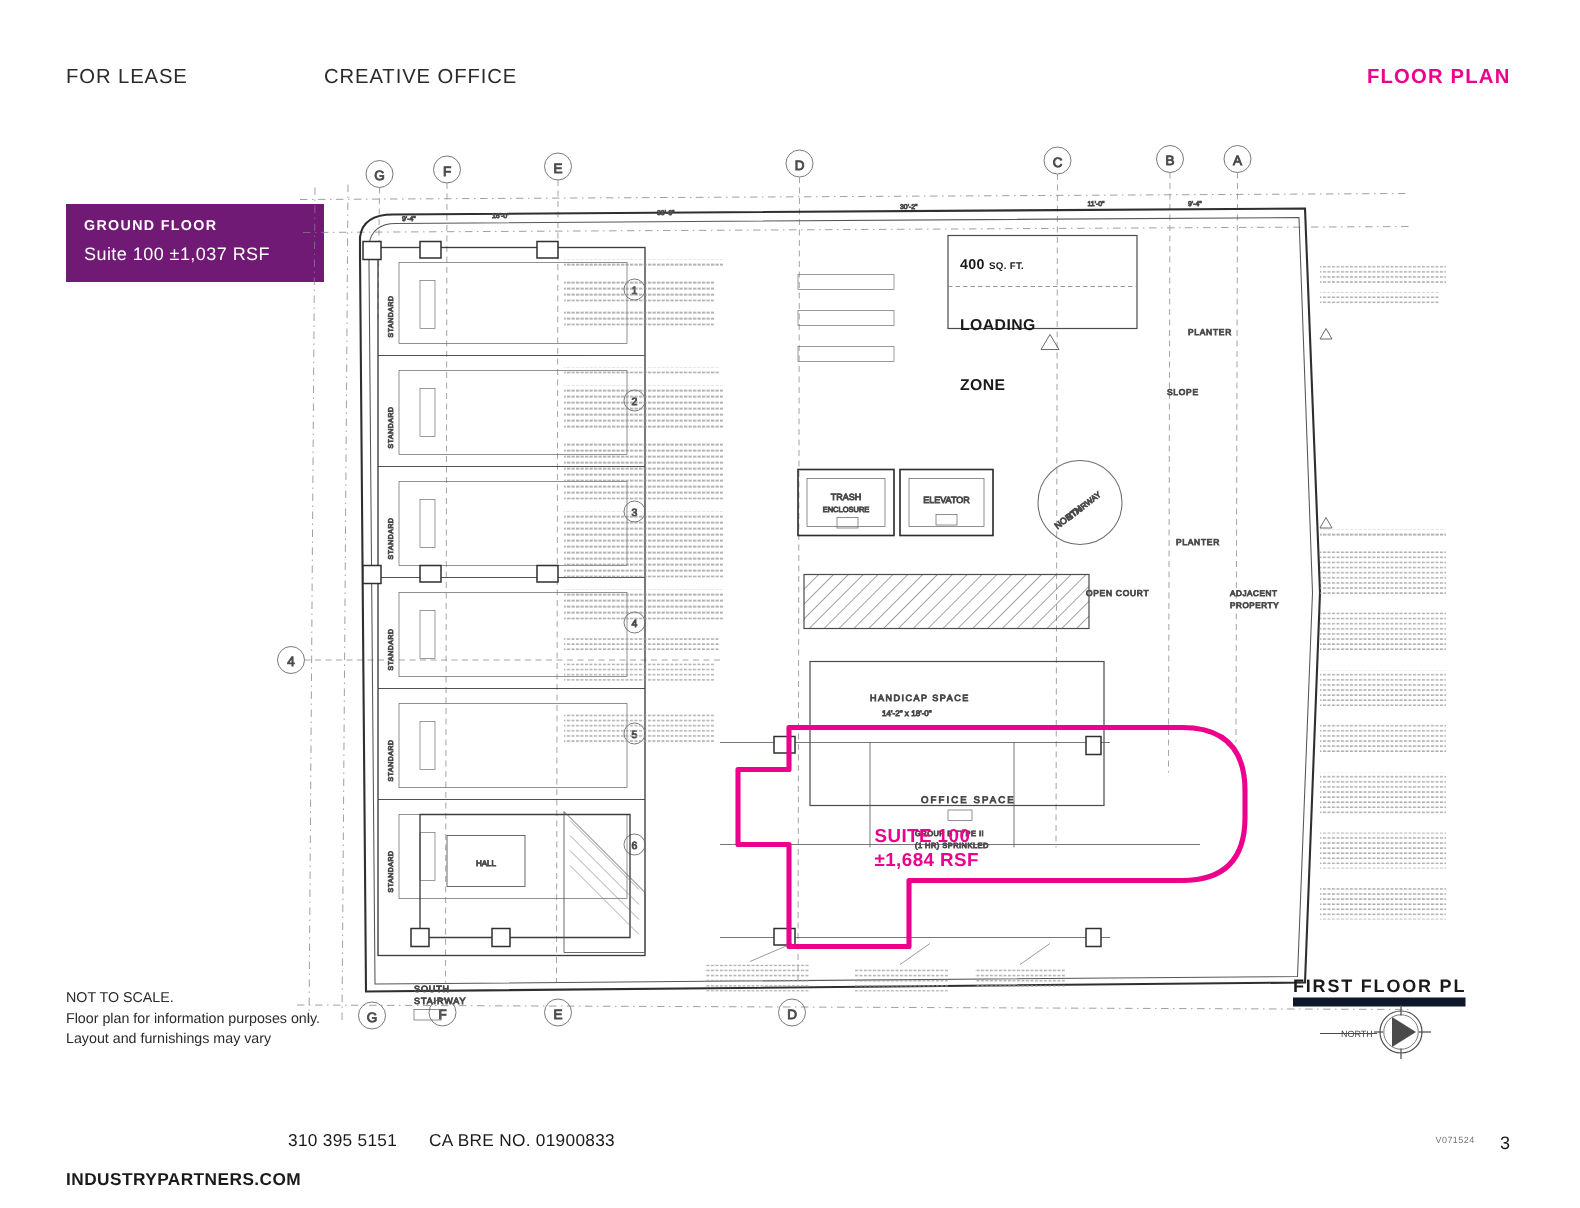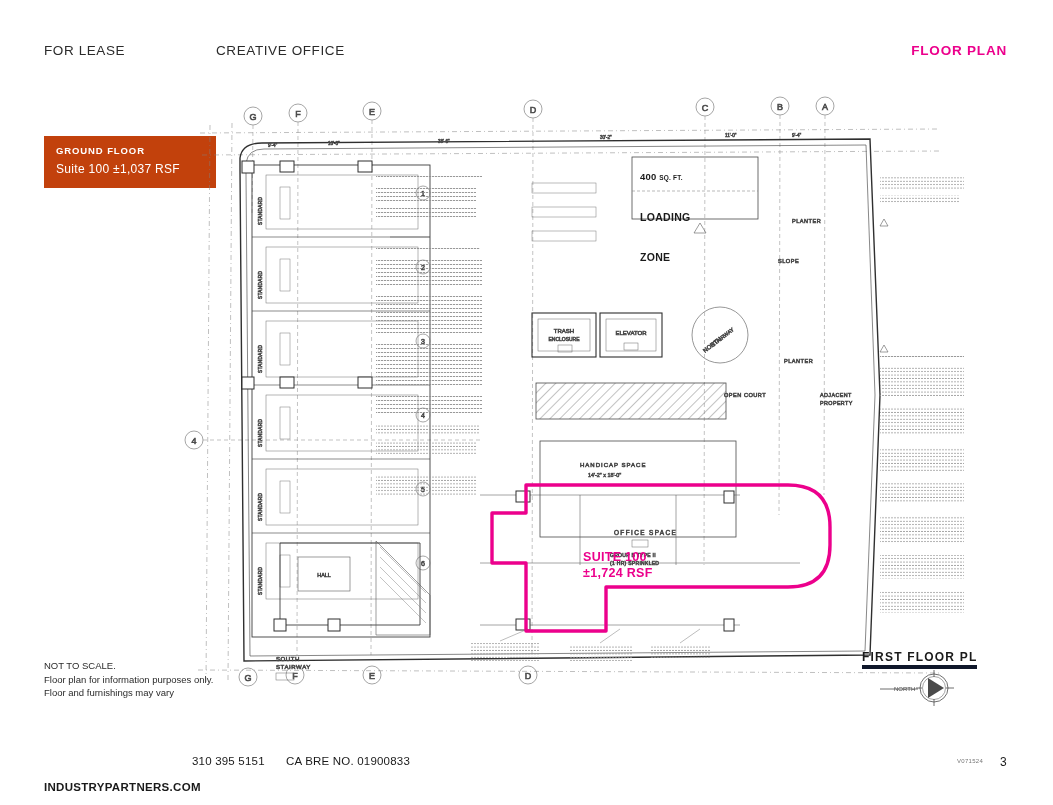--- a/index.html
+++ b/index.html
@@ -39,21 +39,21 @@
     color: #ec008c;
     font-weight: bold;
     letter-spacing: 0.8px;
   }
 
   
   .callout {
     position: absolute;
     left: 44px; top: 136px;
     width: 172px; height: 52px;
-    background: #c2410c;
+    background: #701a75;
     color: #ffffff;
     padding: 9px 0 0 12px;
   }
   .callout-floor {
     font-size: 9.5px;
     font-weight: bold;
     letter-spacing: 0.9px;
     line-height: 12px;
   }
   .callout-suite {
@@ -97,21 +97,21 @@
   .lz-name { font-size: 10.5px; font-weight: bold; letter-spacing: 0.3px; margin-top: 29px; }
 
   
   .plan-title {
     position: absolute;
     left: 862px; top: 650px;
     font-size: 12px;
     font-weight: bold;
     letter-spacing: 1.2px;
     color: #1a1a1a;
-    border-bottom: 4px solid #0f172a;
+    border-bottom: 6px solid #0f172a;
     padding-bottom: 1px;
   }
 
   
   .disclaimer {
     position: absolute;
     left: 44px; top: 659px;
     font-size: 9.5px;
     line-height: 13.5px;
     color: #2b2b2b;
@@ -447,21 +447,21 @@
     <div class="lz-sqft">
       <span>400</span>
       <span class="sm">SQ. FT.</span>
     </div>
     <div class="lz-name">LOADING</div>
     <div class="lz-name">ZONE</div>
   </div>
 
   <div class="suite-label">
     <div>SUITE 100</div>
-    <div>±1,724 RSF</div>
+    <div>±1,684 RSF</div>
   </div>
 
   <div class="plan-title">FIRST FLOOR PL</div>
 
   <div style="position:absolute; left:872px; top:668px; width:90px; height:40px;">
     <svg width="90" height="40" viewBox="0 0 90 40" xmlns="http://www.w3.org/2000/svg">
       <g stroke="#4a4a4a" fill="none" stroke-width="0.8">
         <line x1="8" y1="21" x2="46" y2="21"></line>
         <circle cx="62" cy="20" r="14"></circle>
         <circle cx="62" cy="20" r="11.5" stroke-width="0.5"></circle>
@@ -471,21 +471,21 @@
         <line x1="44" y1="20" x2="50" y2="20"></line>
         <line x1="74" y1="20" x2="82" y2="20"></line>
       </g>
       <text x="22" y="23" font-size="6" fill="#4a4a4a" font-family="Liberation Sans, sans-serif">NORTH</text>
     </svg>
   </div>
 
   <div class="disclaimer">
     <div>NOT TO SCALE.</div>
     <div>Floor plan for information purposes only.</div>
-    <div>Floor and furnishings may vary</div>
+    <div>Layout and furnishings may vary</div>
   </div>
 
   <div class="footer">
     <div class="foot-item foot-site">INDUSTRYPARTNERS.COM</div>
     <div class="foot-item foot-phone">310 395 5151</div>
     <div class="foot-item foot-bre">CA BRE NO. 01900833</div>
     <div class="foot-item foot-ver">V071524</div>
     <div class="foot-item foot-page">3</div>
   </div>
 

